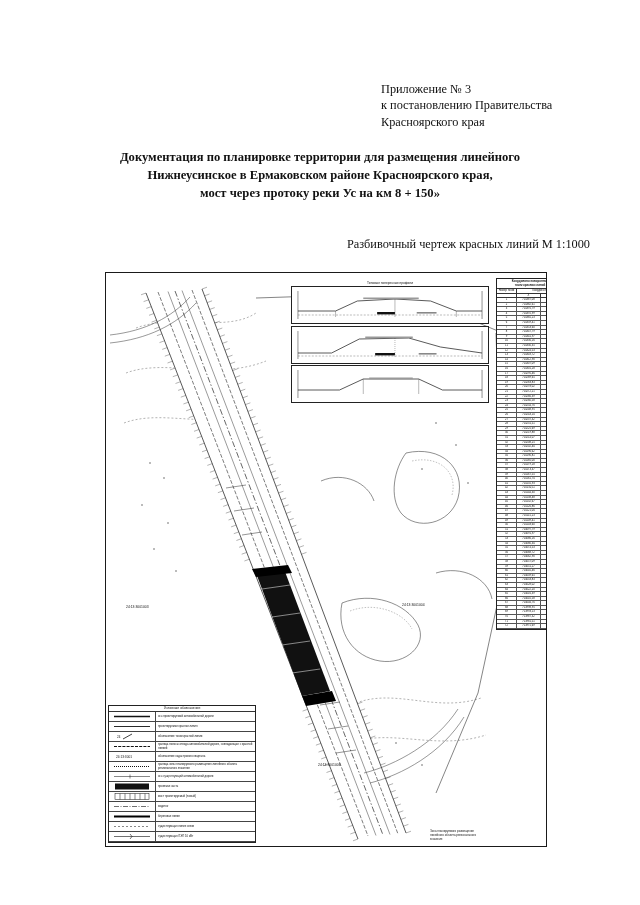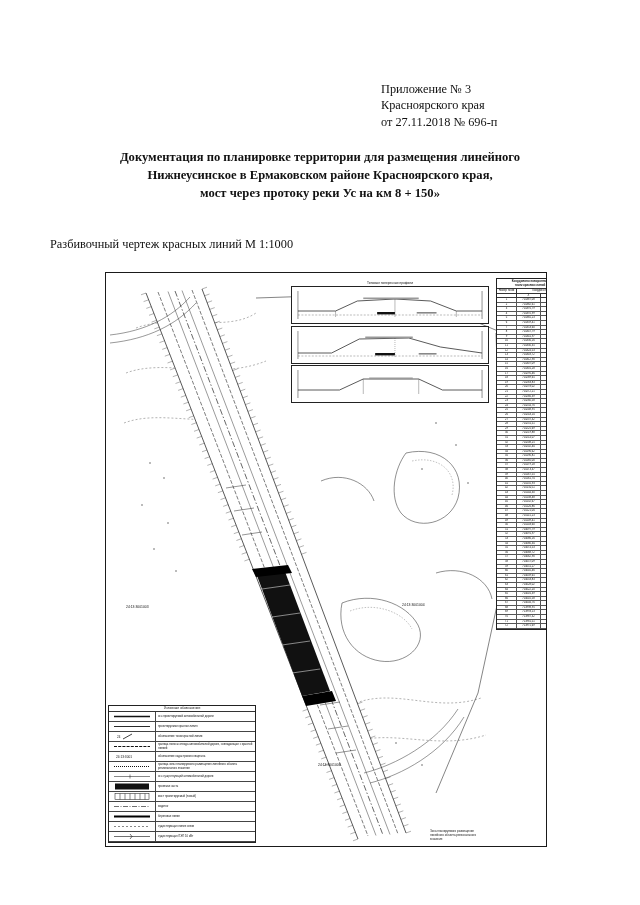--- a/index.html
+++ b/index.html
@@ -14,21 +14,21 @@
   .hdr{position:absolute;left:381px;top:62px;width:240px;
        font-size:12.3px;line-height:16.4px;text-align:left;margin-top:19px;}
   .hdr div{white-space:nowrap;}
 
   
   .title{position:absolute;left:50px;top:148px;width:540px;
          text-align:center;font-weight:bold;font-size:12.6px;
          line-height:18.2px;}
   .title div{white-space:nowrap;}
   .subtitle{position:absolute;left:50px;top:237px;width:540px;
-            text-align:left;font-size:12.3px;}
+            text-align:right;font-size:12.3px;}
 
   
   .frame{position:absolute;left:105px;top:272px;width:440px;height:573px;
          border:1.1px solid #1a1a1a;background:#fff;overflow:hidden;}
   .frame-inner{position:absolute;inset:0;}
 
   svg.draw{position:absolute;left:0;top:0;width:440px;height:573px;}
 
   
   .coord-table{position:absolute;left:390px;top:5px;width:66px;
@@ -83,22 +83,22 @@
                font-family:"Liberation Sans", sans-serif;
                font-size:2.9px;line-height:3.9px;text-align:left;}
 </style>
 </head>
 <body>
 
 <div class="page">
 
   <div class="hdr">
     <div>Приложение № 3</div>
+    <div>к постановлению Правительства</div>
     <div>Красноярского края</div>
-    <div>от 27.11.2018 № 696-п</div>
   </div>
 
   <div class="title">
     <div>Документация по планировке территории для размещения линейного</div>
     <div>Нижнеусинское в Ермаковском районе Красноярского края,</div>
     <div>мост через протоку реки Ус на км 8 + 150»</div>
   </div>
   <div class="subtitle">Разбивочный чертеж красных линий М 1:1000</div>
 
   <div class="frame">

